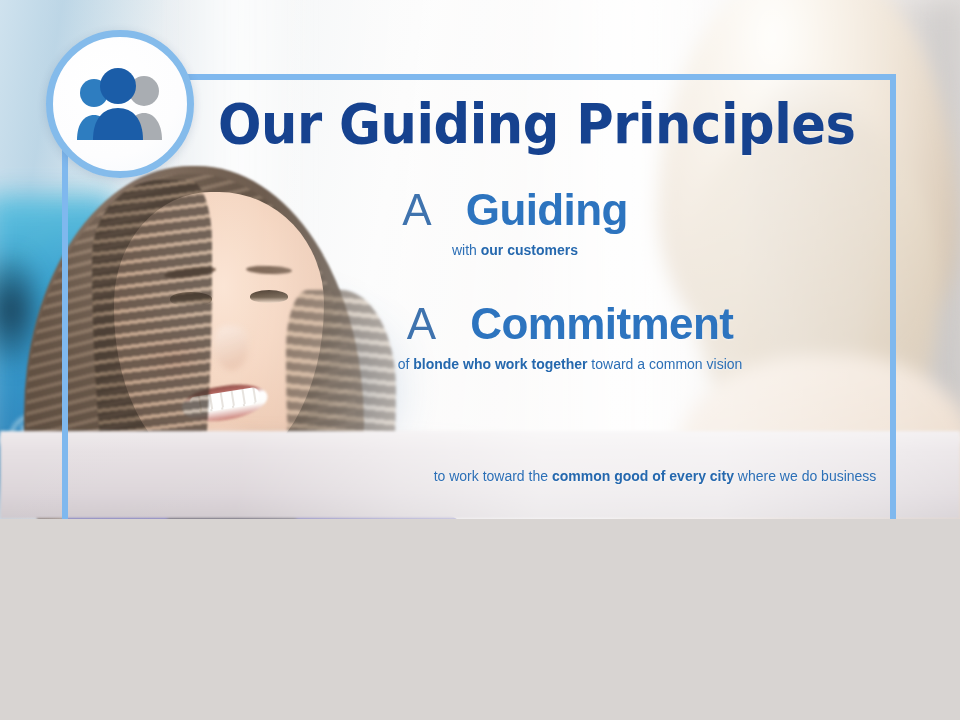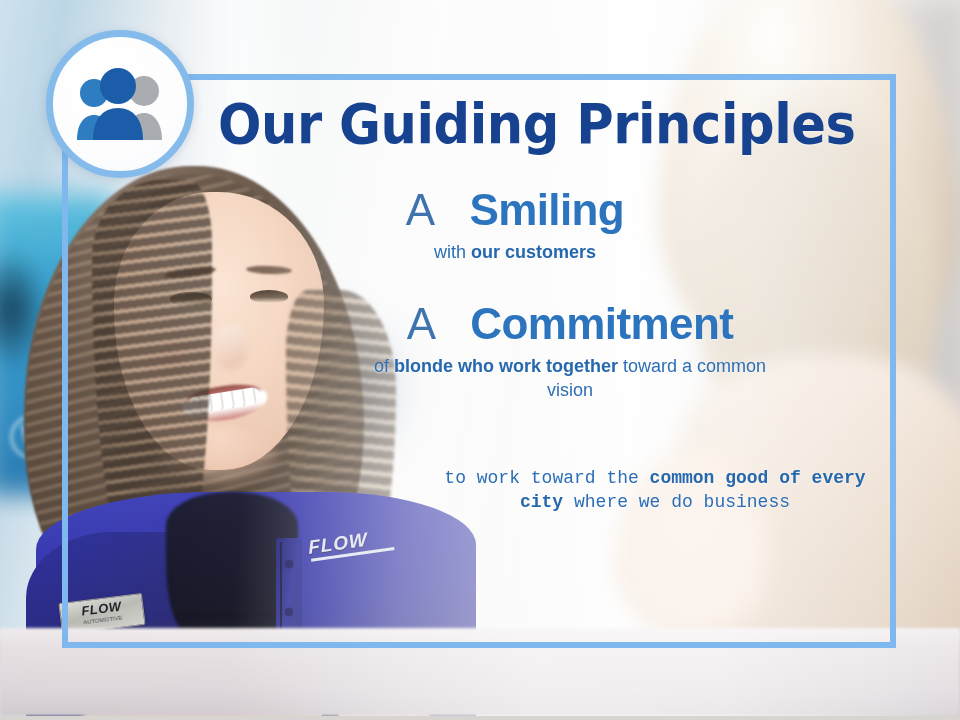--- a/index.html
+++ b/index.html
@@ -6,21 +6,21 @@
   * { box-sizing: border-box; margin: 0; padding: 0; }
   html, body {
     width: 960px; height: 720px;
     overflow: hidden;
     background: #d8d4d2;
     font-family: "Liberation Sans", sans-serif;
   }
 
   #stage {
     position: relative;
-    width: 960px; height: 716px;
+    width: 960px; height: 519px;
     overflow: hidden;
   }
 
   
   .photo { position: absolute; inset: 0; overflow: hidden; }
 
   
   .bg-base {
     position: absolute; inset: 0;
     background:
@@ -485,38 +485,38 @@
     color: #3f73ae;
     letter-spacing: 0px;
   }
   .p-head .word {
     font-weight: 700;
     color: #2d74bf;
     letter-spacing: -.6px;
   }
   .p-sub {
     font-family: "Liberation Sans", sans-serif;
-    font-size: 18px;
+    font-size: 14px;
     line-height: 1.32;
     color: #2c6fb6;
     text-shadow: 0 1px 2px rgba(255,255,255,.55);
   }
   .p-sub b { font-weight: 700; color: #2568ae; }
 
   
   #p1 { left: 300px; top: 188px; width: 430px; text-align: center; }
   #p1 .p-sub { margin-top: 8px; }
 
   
   #p2 { left: 350px; top: 302px; width: 440px; text-align: center; }
   #p2 .p-sub { margin-top: 8px; }
 
   
   #p3 { left: 420px; top: 458px; width: 470px; text-align: center; }
-  #p3 .p-sub { margin-top: 9px; font-family: Liberation Mono, monospace; }
+  #p3 .p-sub { margin-top: 9px; }
 
   .sr { position: absolute; width: 1px; height: 1px; overflow: hidden; clip: rect(0 0 0 0); }
 </style>
 </head>
 <body>
 
 <div id="stage">
 
   <div class="photo">
     <div class="bg-base"></div>
@@ -607,21 +607,21 @@
   </div>
 
   <div class="content">
 
     <div class="title">Our Guiding Principles</div>
 
     <div class="principle" id="p1">
       <div class="p-head">
         <span class="art">A</span>
         <span>&nbsp;</span>
-        <span class="word">Smiling</span>
+        <span class="word">Guiding</span>
       </div>
       <div class="p-sub"><span>with </span><b>our customers</b></div>
     </div>
 
     <div class="principle" id="p2">
       <div class="p-head">
         <span class="art">A</span>
         <span>&nbsp;</span>
         <span class="word">Commitment</span>
       </div>

